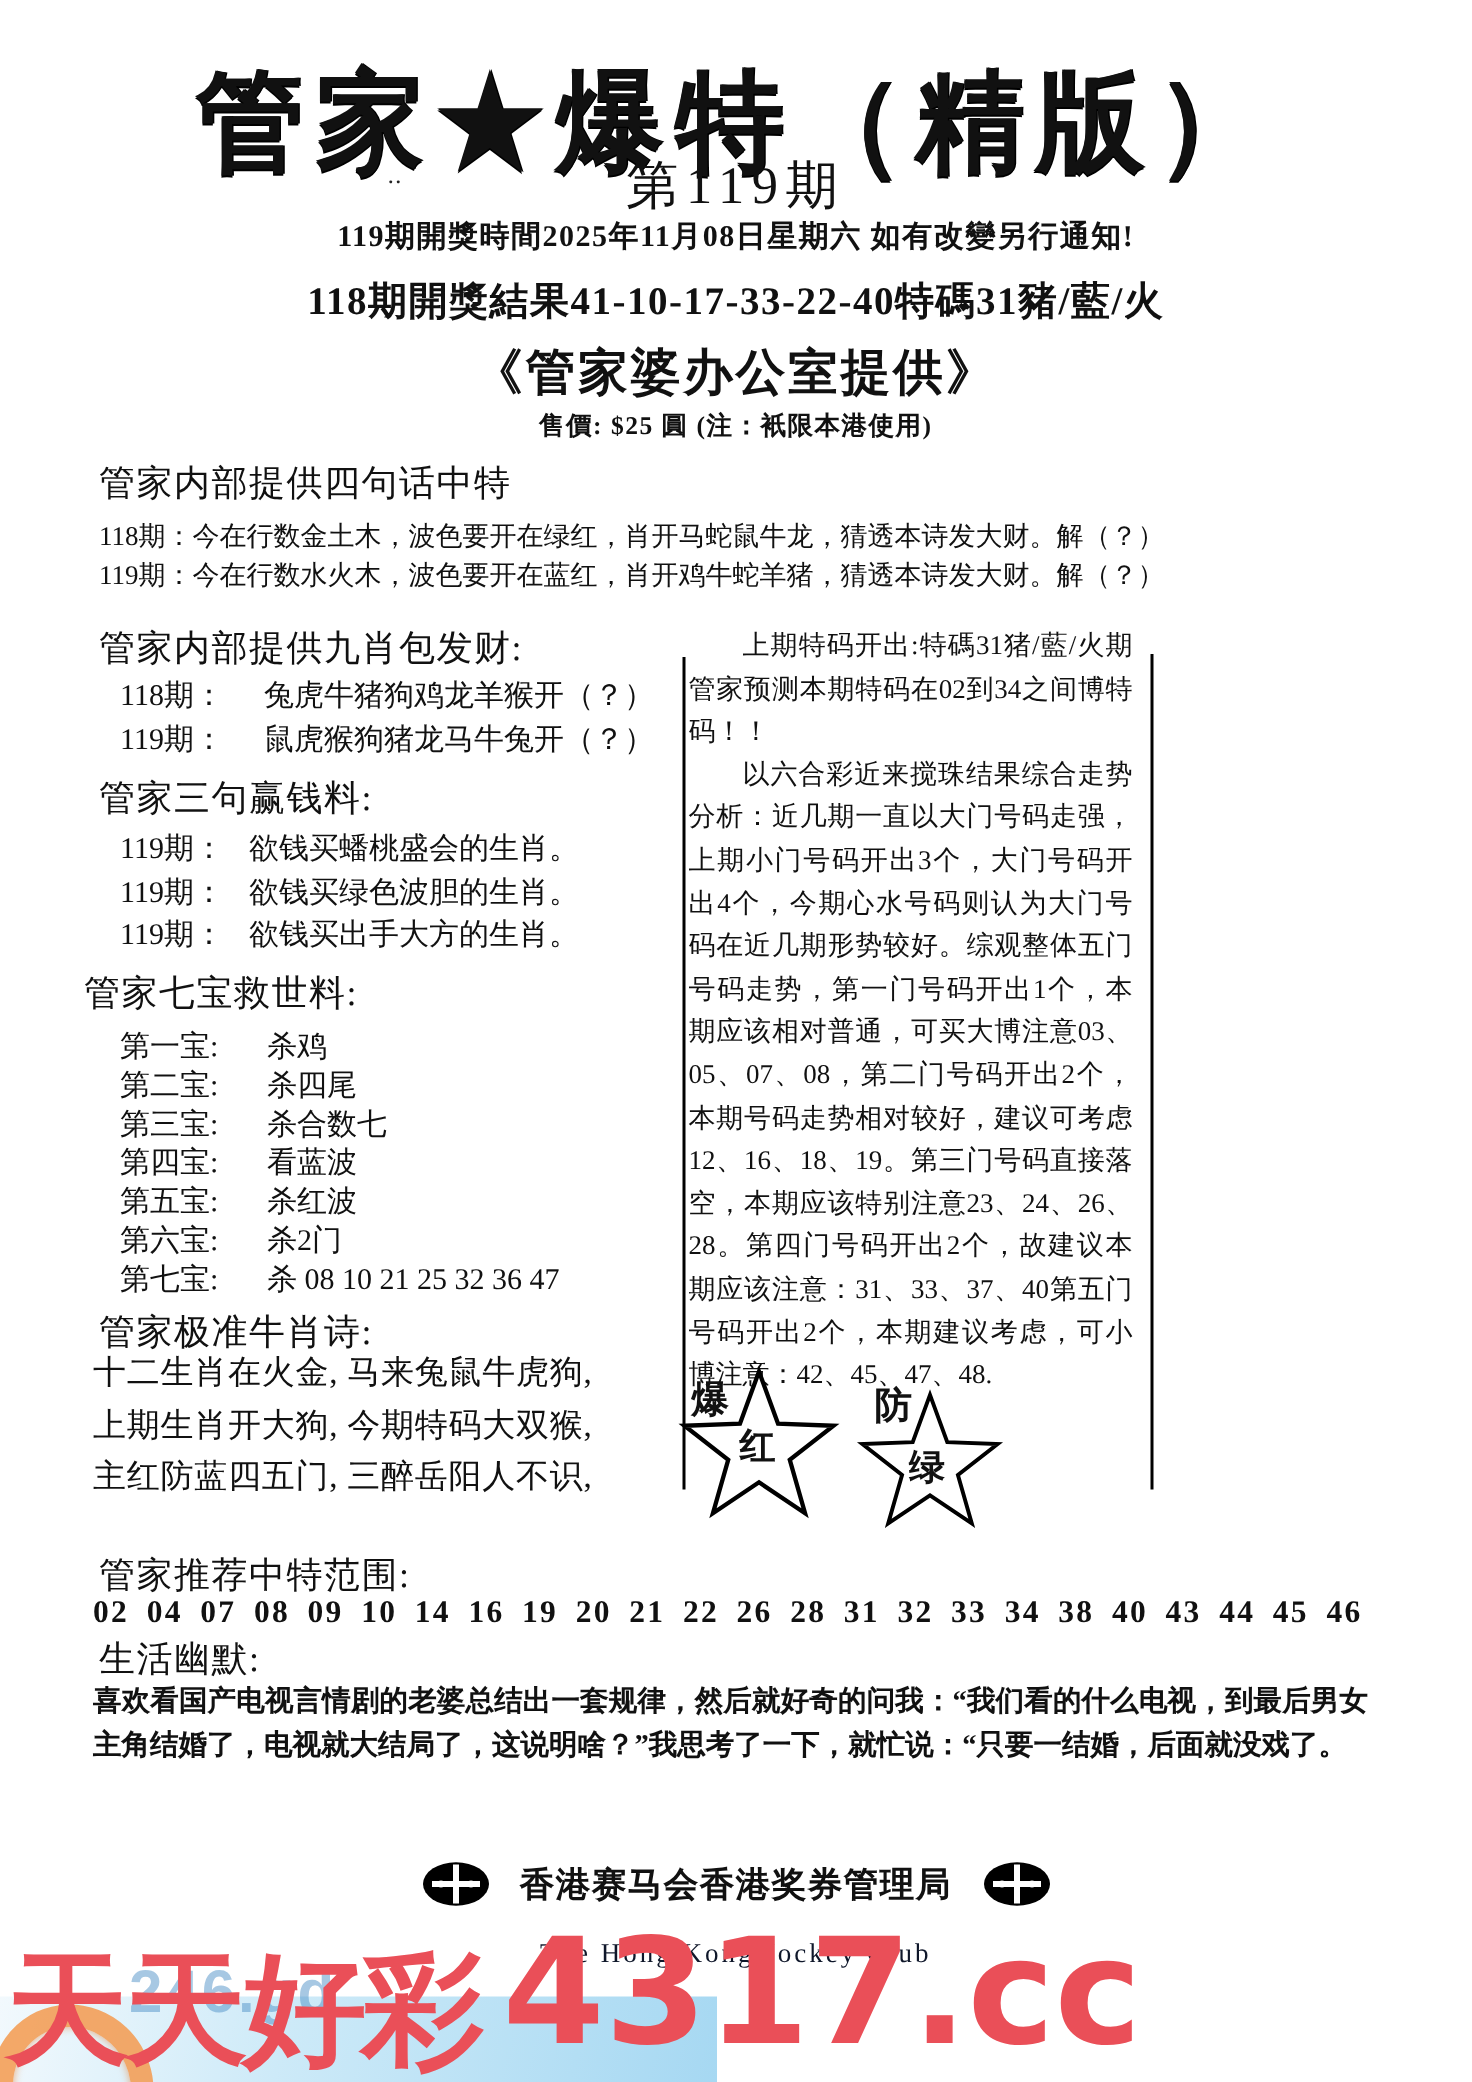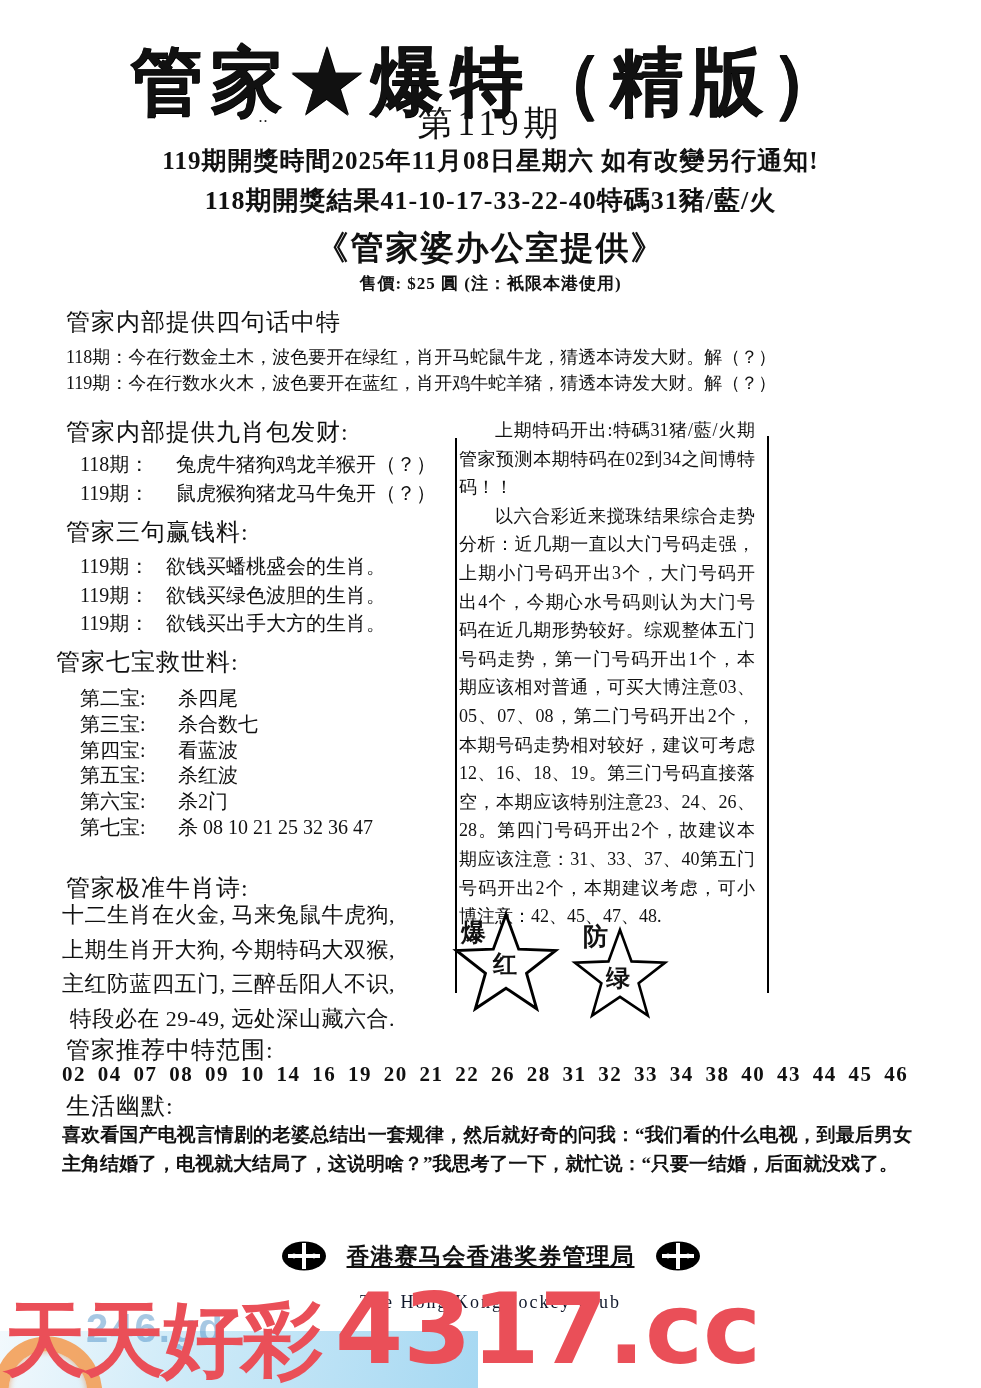--- a/index.html
+++ b/index.html
@@ -5,21 +5,21 @@
   html,body{margin:0;padding:0;}
   body{width:981px;height:1388px;background:#ffffff;position:relative;overflow:hidden;
        font-family:"Liberation Serif","DejaVu Serif",serif;color:#111;}
   .abs{position:absolute;}
   .ctr{left:0;width:981px;text-align:center;}
   
   .main-title{top:34px;font-size:72px;font-weight:900;letter-spacing:8px;
               transform:scaleY(1.03);text-shadow:1px 0 0 #000, 0 1px 0 #000;}
   .issue{top:100px;font-size:35px;letter-spacing:5px;font-weight:500;}
   .scan-dots{left:258px;top:108px;font-size:15px;color:#222;letter-spacing:2px;}
-  .drawtime{top:144px;font-size:25px;font-weight:700;letter-spacing:1px;}
+  .drawtime{top:144px;font-size:20px;font-weight:700;letter-spacing:1px;}
   .lastresult{top:183px;font-size:26px;font-weight:700;letter-spacing:1px;}
   .provider{top:226px;font-size:33px;font-weight:600;letter-spacing:2px;}
   .price{top:272px;font-size:17px;font-weight:700;letter-spacing:1px;}
   
   .h{font-size:24px;font-weight:400;letter-spacing:1px;}
   
   .sec-four-h{left:66px;top:306px;}
   .sec-four-rows{left:66px;top:344px;width:846px;font-size:18px;line-height:26px;}
   
   .sec-nine-h{left:66px;top:416px;}
@@ -47,21 +47,21 @@
   
   .star-label{font-size:25px;font-weight:700;}
   .star-inner{font-size:24px;font-weight:700;}
   
   .sec-range-h{left:66px;top:1034px;text-align:center;}
   .range-nums{left:62px;top:1062px;font-size:21px;font-weight:700;letter-spacing:1.5px;word-spacing:5px;}
   .sec-humor-h{left:66px;top:1090px;}
   .humor-text{left:62px;top:1120px;width:850px;font-size:19px;font-weight:700;
               line-height:29px;text-align:justify;}
   
-  .club-row{top:1240px;display:flex;justify-content:center;align-items:center;gap:20px;width:981px;left:0;text-decoration:underline;}
+  .club-row{top:1240px;display:flex;justify-content:center;align-items:center;gap:20px;width:981px;left:0;}
   .club-cn{font-size:23px;font-weight:800;letter-spacing:1px;}
   .club-en{top:1292px;font-family:Liberation Serif, serif;
            font-size:18px;letter-spacing:2px;color:#0f172a;}
   
   .blue-box{left:0;top:1331px;width:478px;height:57px;
             background:linear-gradient(105deg,#f2f9fd 0%,#cdeaf8 40%,#a6d8f2 100%);z-index:1;}
   .corner-text{left:86px;top:1306px;font-size:40px;font-weight:800;
                font-family:"Liberation Sans",sans-serif;color:rgba(80,145,200,0.5);z-index:2;letter-spacing:2px;}
   .orange-ring{left:-6px;top:1336px;width:78px;height:82px;border-radius:50%;
                border:15px solid rgba(243,158,88,0.9);box-shadow:inset 0 0 6px rgba(230,120,40,.6);
@@ -95,34 +95,34 @@
 
 <div class="abs h sec-three-h">管家三句赢钱料:</div>
 <div class="abs sec-three-rows">
   <div><span class="row-l">119期：</span><span>欲钱买蟠桃盛会的生肖。</span></div>
   <div><span class="row-l">119期：</span><span>欲钱买绿色波胆的生肖。</span></div>
   <div><span class="row-l">119期：</span><span>欲钱买出手大方的生肖。</span></div>
 </div>
 
 <div class="abs h sec-seven-h">管家七宝救世料:</div>
 <div class="abs sec-seven-rows">
+  <div><span class="row-l">第一宝:</span><span>杀鸡</span></div>
   <div><span class="row-l">第二宝:</span><span>杀四尾</span></div>
   <div><span class="row-l">第三宝:</span><span>杀合数七</span></div>
   <div><span class="row-l">第四宝:</span><span>看蓝波</span></div>
   <div><span class="row-l">第五宝:</span><span>杀红波</span></div>
   <div><span class="row-l">第六宝:</span><span>杀2门</span></div>
   <div><span class="row-l">第七宝:</span><span>杀 08 10 21 25 32 36 47</span></div>
 </div>
 
 <div class="abs h sec-poem-h">管家极准牛肖诗:</div>
 <div class="abs sec-poem-lines">
   <div>十二生肖在火金, 马来兔鼠牛虎狗,</div>
   <div>上期生肖开大狗, 今期特码大双猴,</div>
   <div>主红防蓝四五门, 三醉岳阳人不识,</div>
-  <div>特段必在 29-49, 远处深山藏六合.</div>
 </div>
 
 <div class="abs vline vline-left"></div>
 <div class="abs vline vline-right"></div>
 <div class="abs analysis">
   <p>上期特码开出:特碼31猪/藍/火期管家预测本期特码在02到34之间博特码！！</p>
   <p>以六合彩近来搅珠结果综合走势分析：近几期一直以大门号码走强，上期小门号码开出3个，大门号码开出4个，今期心水号码则认为大门号码在近几期形势较好。综观整体五门号码走势，第一门号码开出1个，本期应该相对普通，可买大博注意03、05、07、08，第二门号码开出2个，本期号码走势相对较好，建议可考虑12、16、18、19。第三门号码直接落空，本期应该特别注意23、24、26、28。第四门号码开出2个，故建议本期应该注意：31、33、37、40第五门号码开出2个，本期建议考虑，可小博注意：42、45、47、48.</p>
 </div>
 
 <svg class="abs" style="left:452px;top:908px;" width="108" height="110" viewBox="0 0 120 112">

